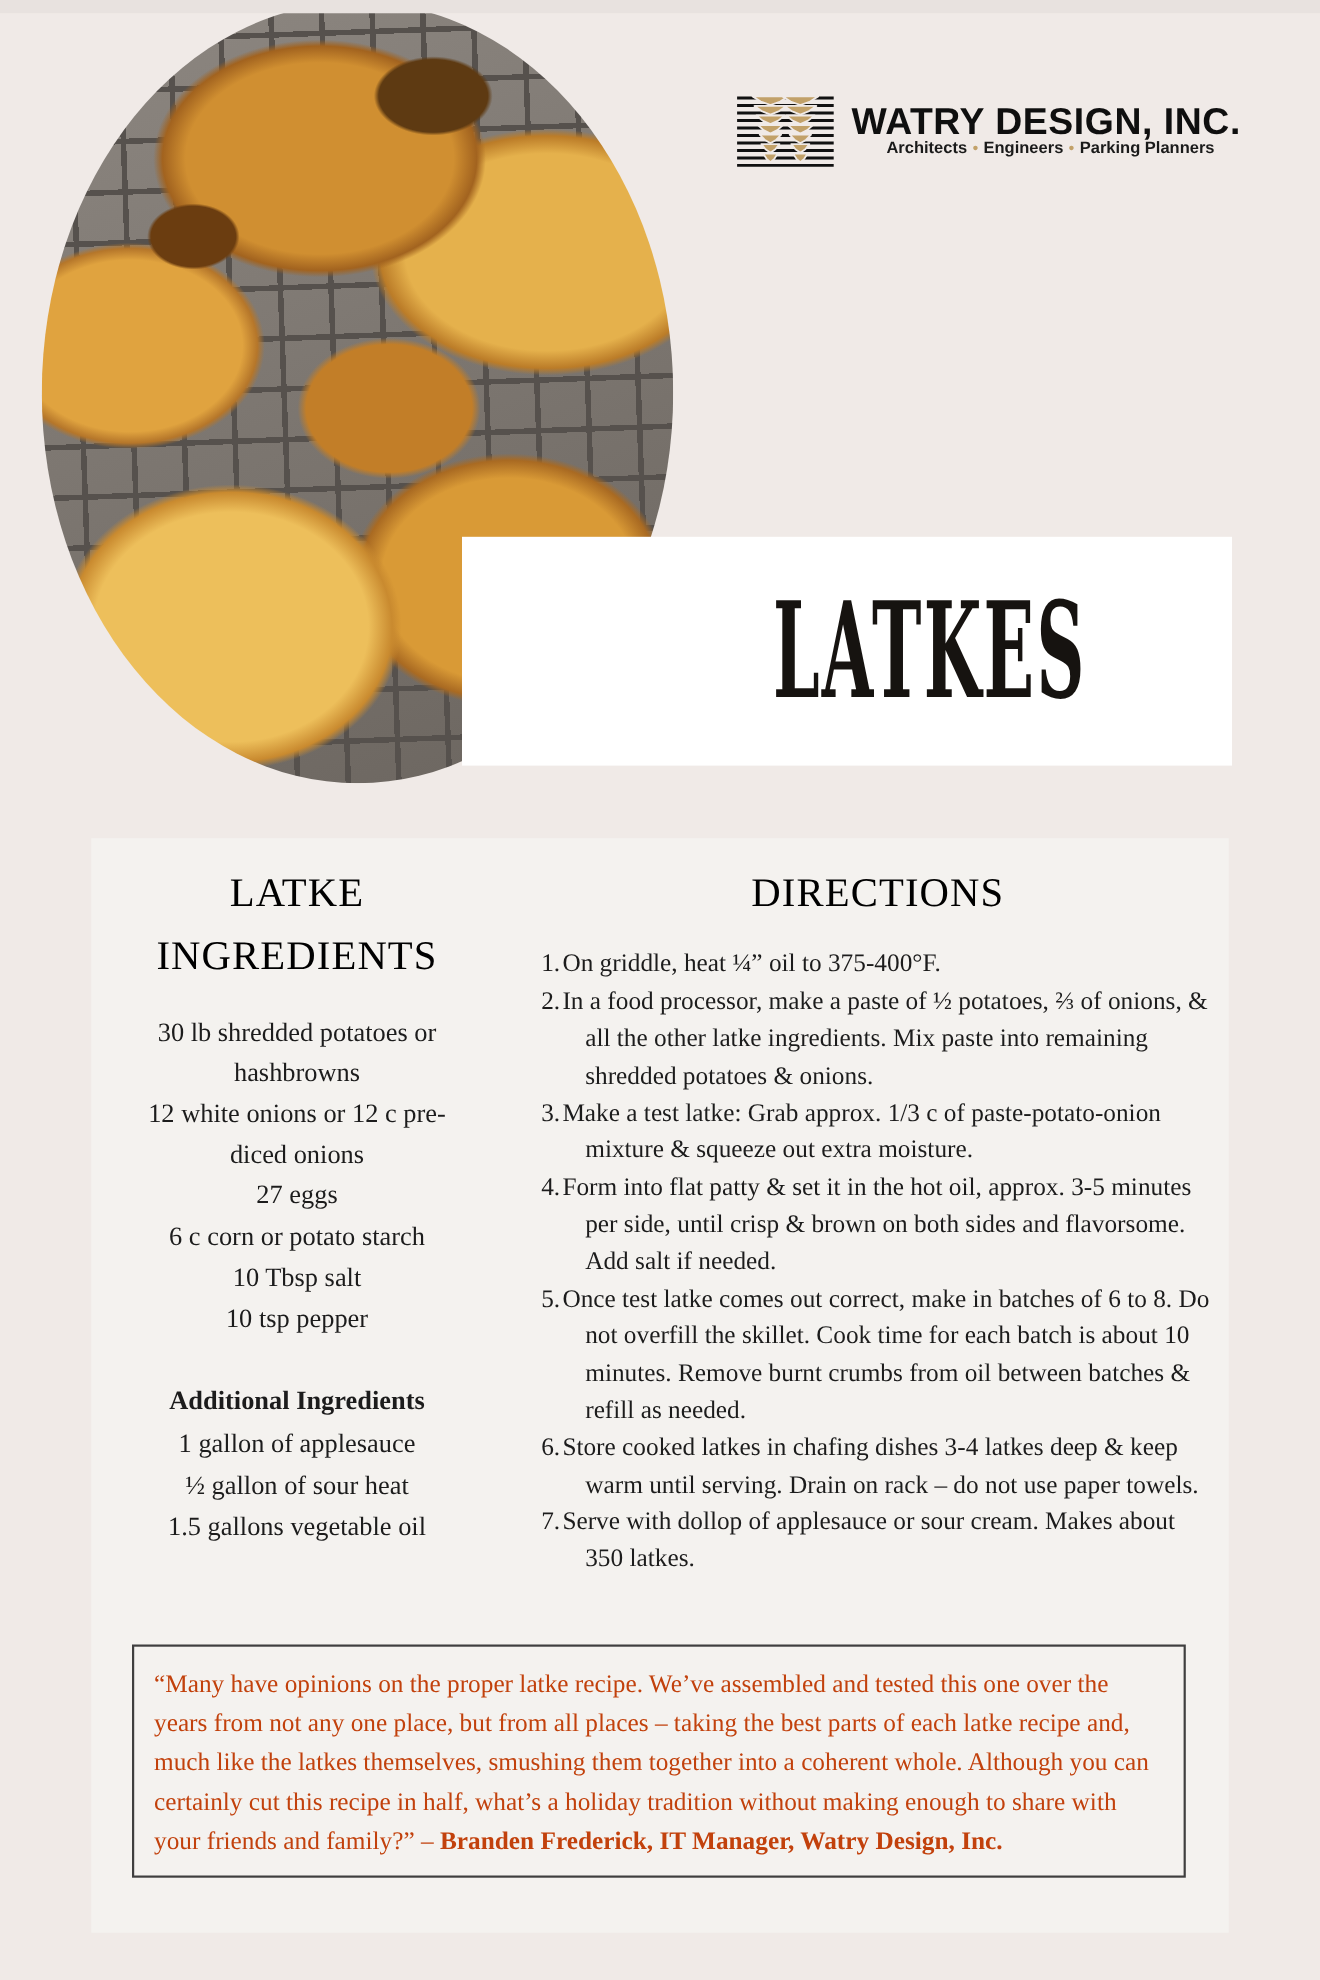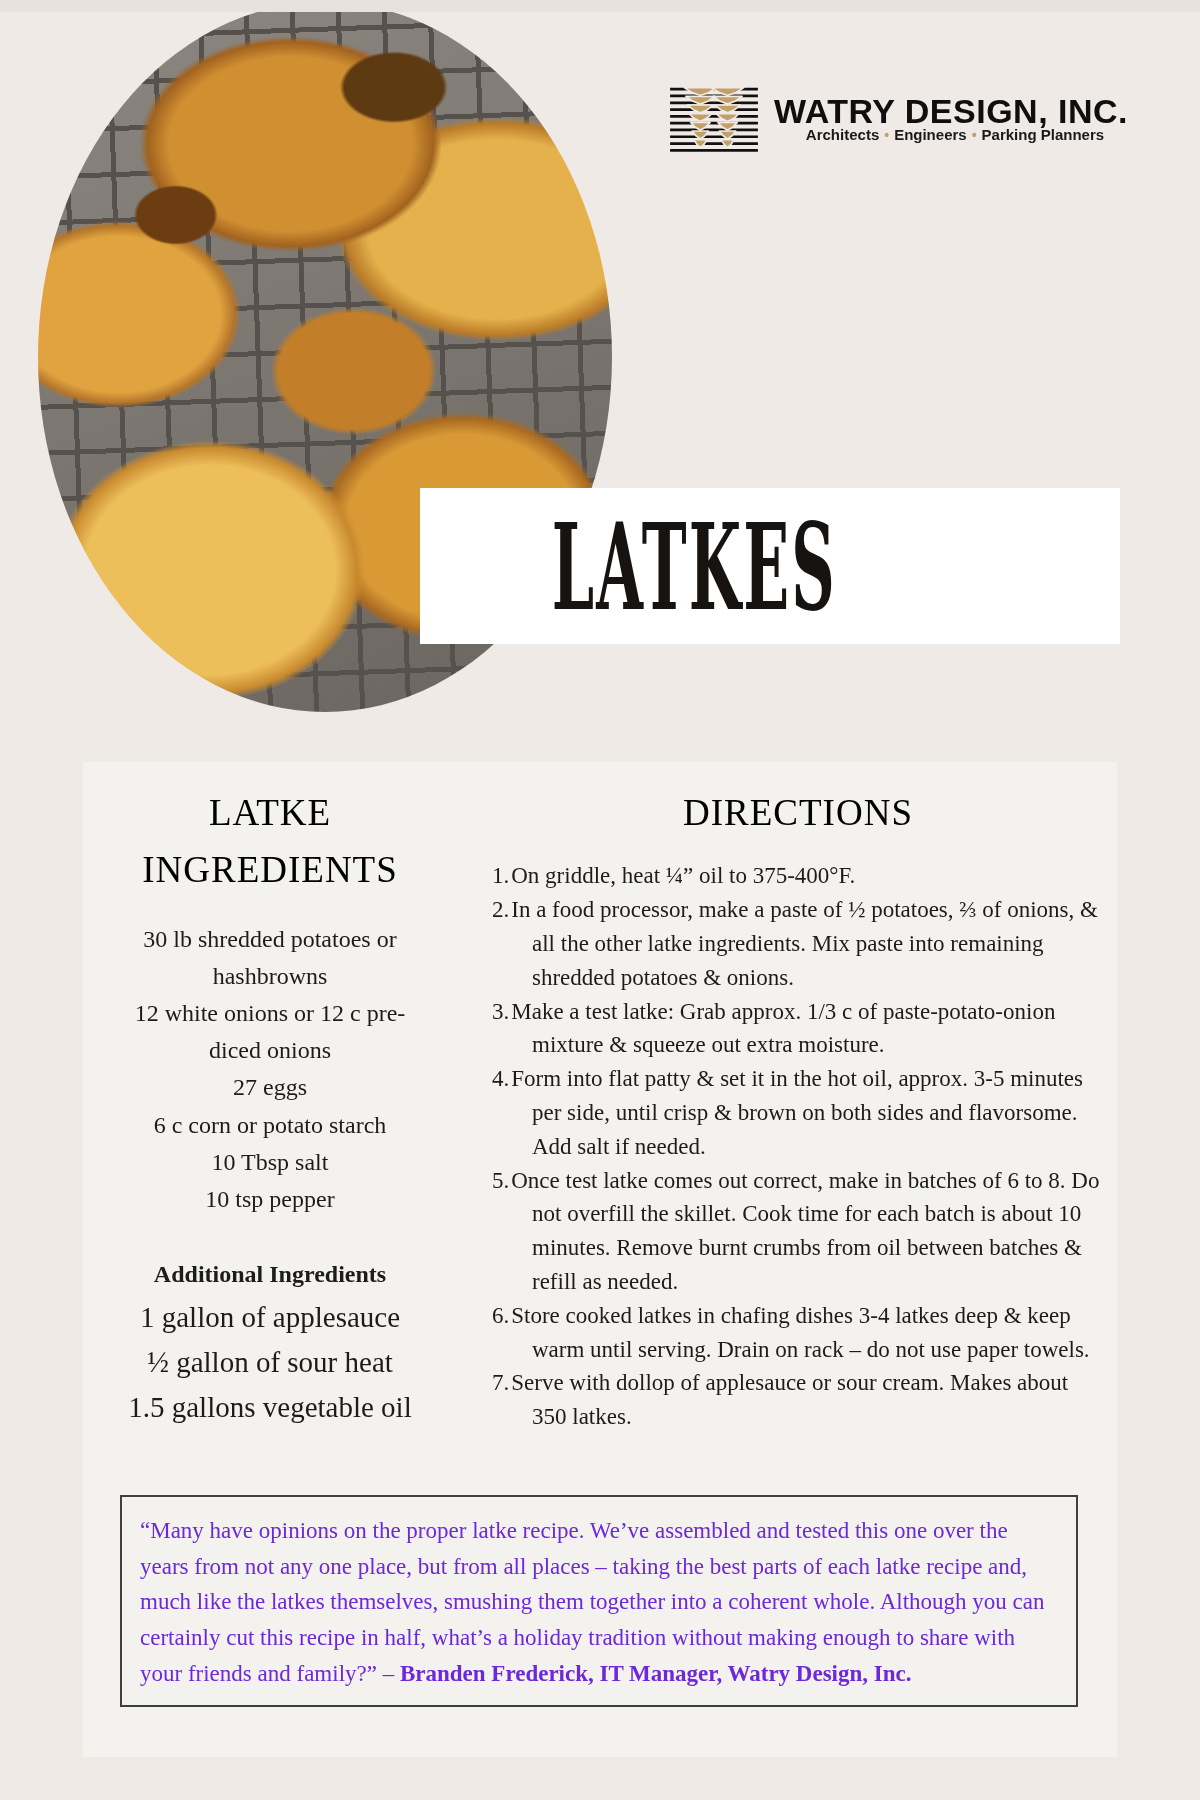--- a/index.html
+++ b/index.html
@@ -34,58 +34,58 @@
     font-size:34px;letter-spacing:.5px;color:#0f0f0f;white-space:nowrap;
   }
   .tagline{
     position:absolute;left:106px;top:42px;width:362px;text-align:center;
     font-family:"Liberation Sans", sans-serif;font-weight:bold;
     font-size:15px;color:#1a1a1a;white-space:nowrap;
   }
   .tagline .dot{color:#c2a169;font-size:14px;padding:0 5px;}
   
   .banner{
-    position:absolute;left:420px;top:476px;width:700px;height:156px;
-    background:#ffffff;z-index:2;display:flex;align-items:center;justify-content:flex-start;
+    position:absolute;left:420px;top:476px;width:700px;height:208px;
+    background:#ffffff;z-index:2;display:flex;align-items:center;justify-content:flex-end;
   }
   .big-title{
     font-family:"DejaVu Serif", serif;font-weight:bold;font-size:116px;
     letter-spacing:4px;color:#161310;line-height:1;
     transform:scale(0.52,1.04);transform-origin:center center;white-space:nowrap;
   }
   
   .card{
     position:absolute;left:83px;top:750px;width:1034px;height:995px;
     background:#f4f2ef;z-index:2;
   }
   .section-heading{
     font-size:37px;letter-spacing:1px;line-height:1.55;color:#000000;
     text-align:center;font-weight:normal;margin:0;
   }
   .ingredients{position:absolute;left:27px;top:22px;width:320px;text-align:center;}
   .plain-list{list-style:none;margin:0;padding:0;}
   .ingredients .plain-list{margin-top:22px;font-size:24px;line-height:1.55;}
   .additional-heading{margin-top:38px;font-size:24px;font-weight:bold;line-height:1.55;}
-  .ingredients .additional{font-size:29px;line-height:1.55;margin-top:2px;}
+  .ingredients .additional{font-size:24px;line-height:1.55;margin-top:2px;}
   .directions{position:absolute;left:409px;top:22px;width:612px;}
   .directions-list{
     list-style:none;margin:18px 0 0 0;padding:0;
     counter-reset:step;font-size:23px;line-height:1.47;
   }
   .directions-list li{
     counter-increment:step;padding-left:40px;text-indent:-40px;margin:0;
   }
   .directions-list li::before{content:counter(step) ".";margin-right:2px;}
   
   .quote-box{
     position:absolute;left:37px;top:733px;width:958px;min-height:212px;
     border:2px solid #3f3f3f;box-sizing:border-box;
     padding:16px 20px 14px 18px;background:transparent;
   }
-  .quote-text{font-size:23px;line-height:1.55;color:#6d28d9;}
+  .quote-text{font-size:23px;line-height:1.55;color:#c2410c;}
   .quote-text strong{font-weight:bold;}
 </style>
 </head>
 <body>
 
 <div class="page">
 
   <div class="photo"></div>
 
   <div class="logo">

